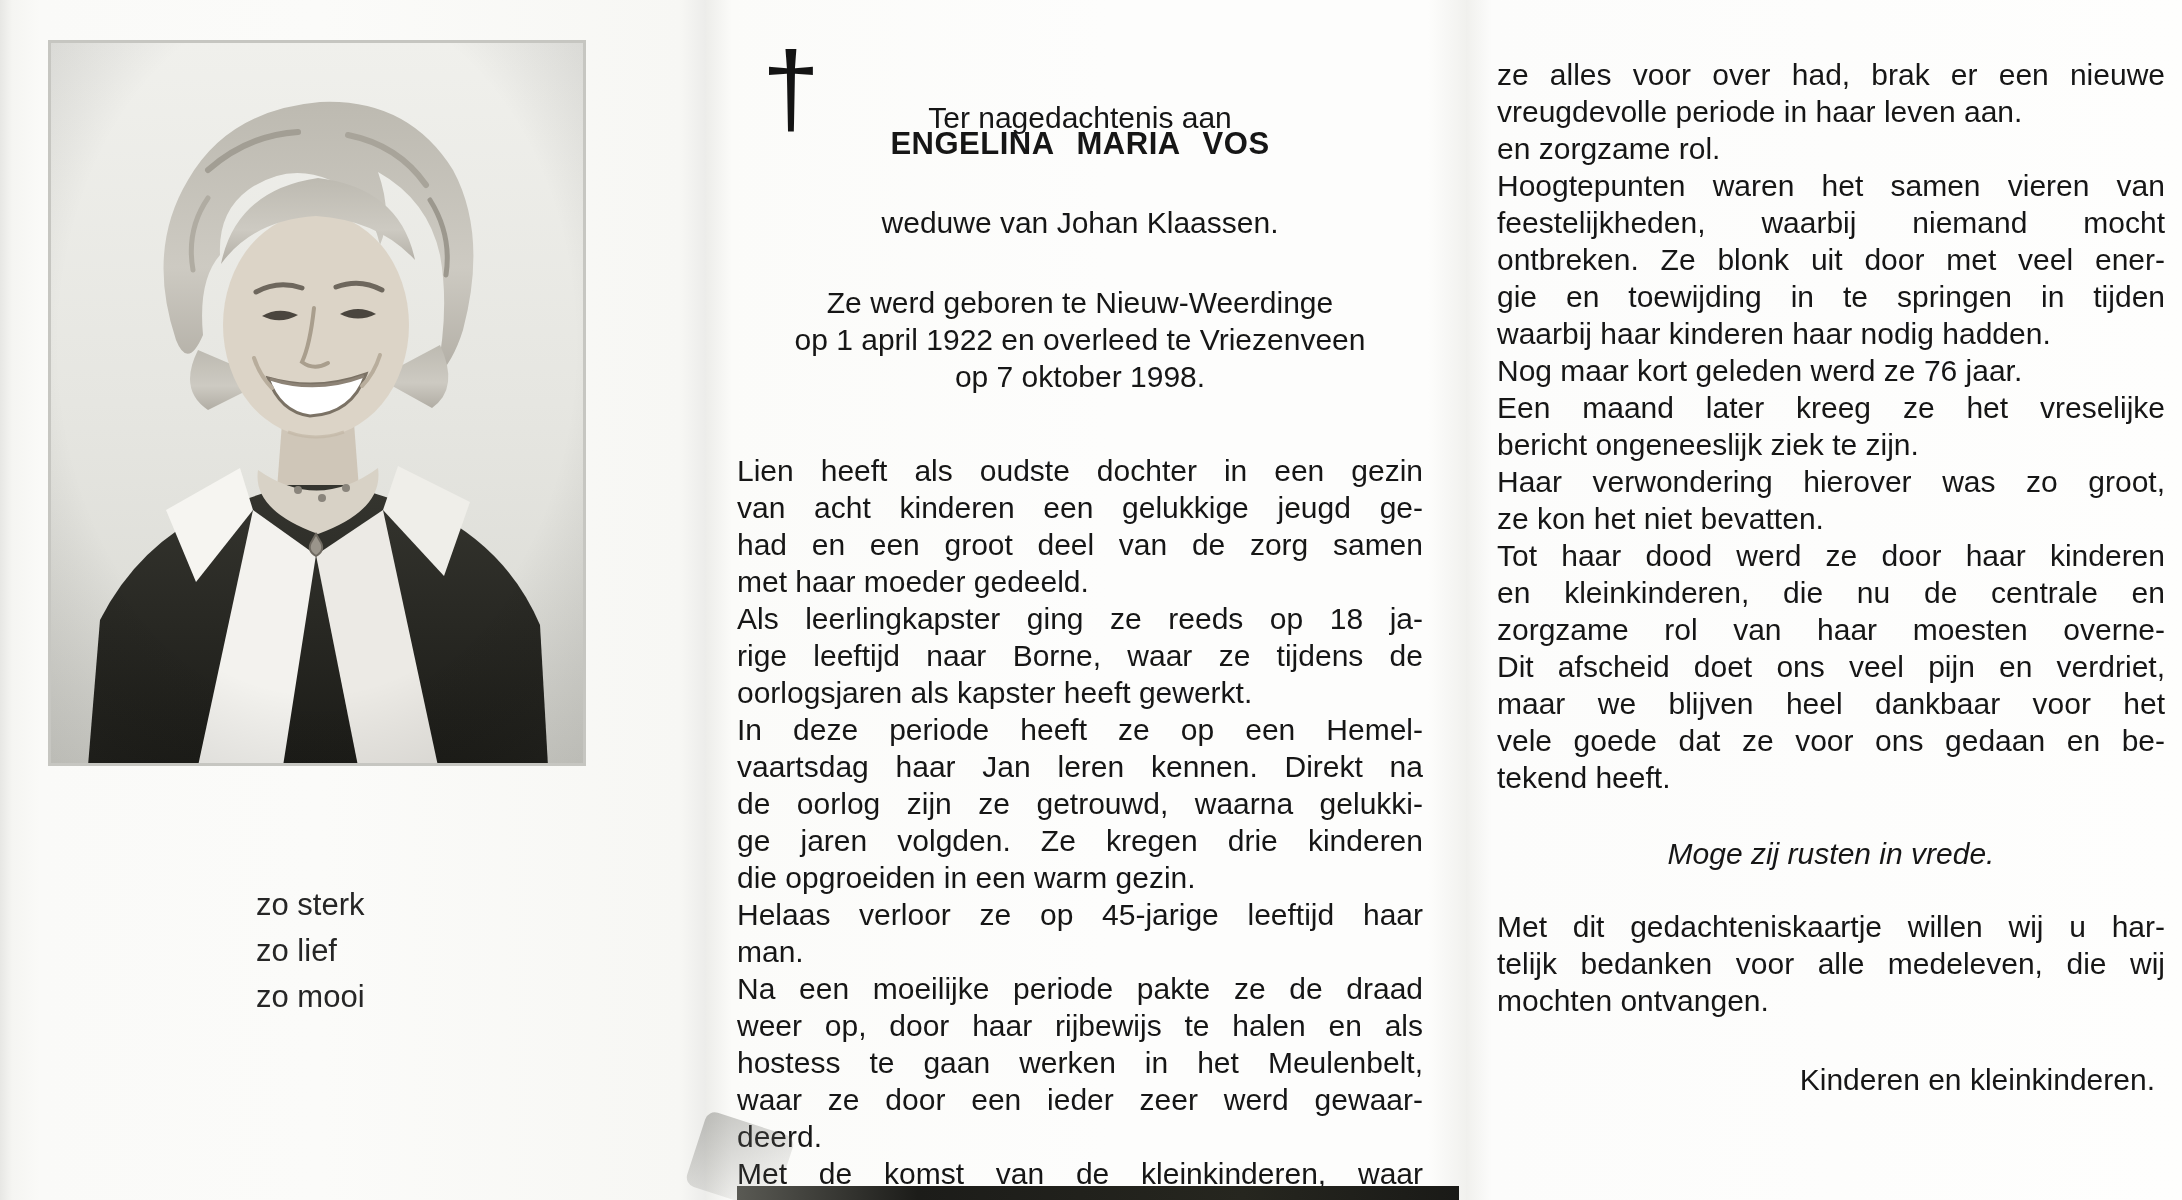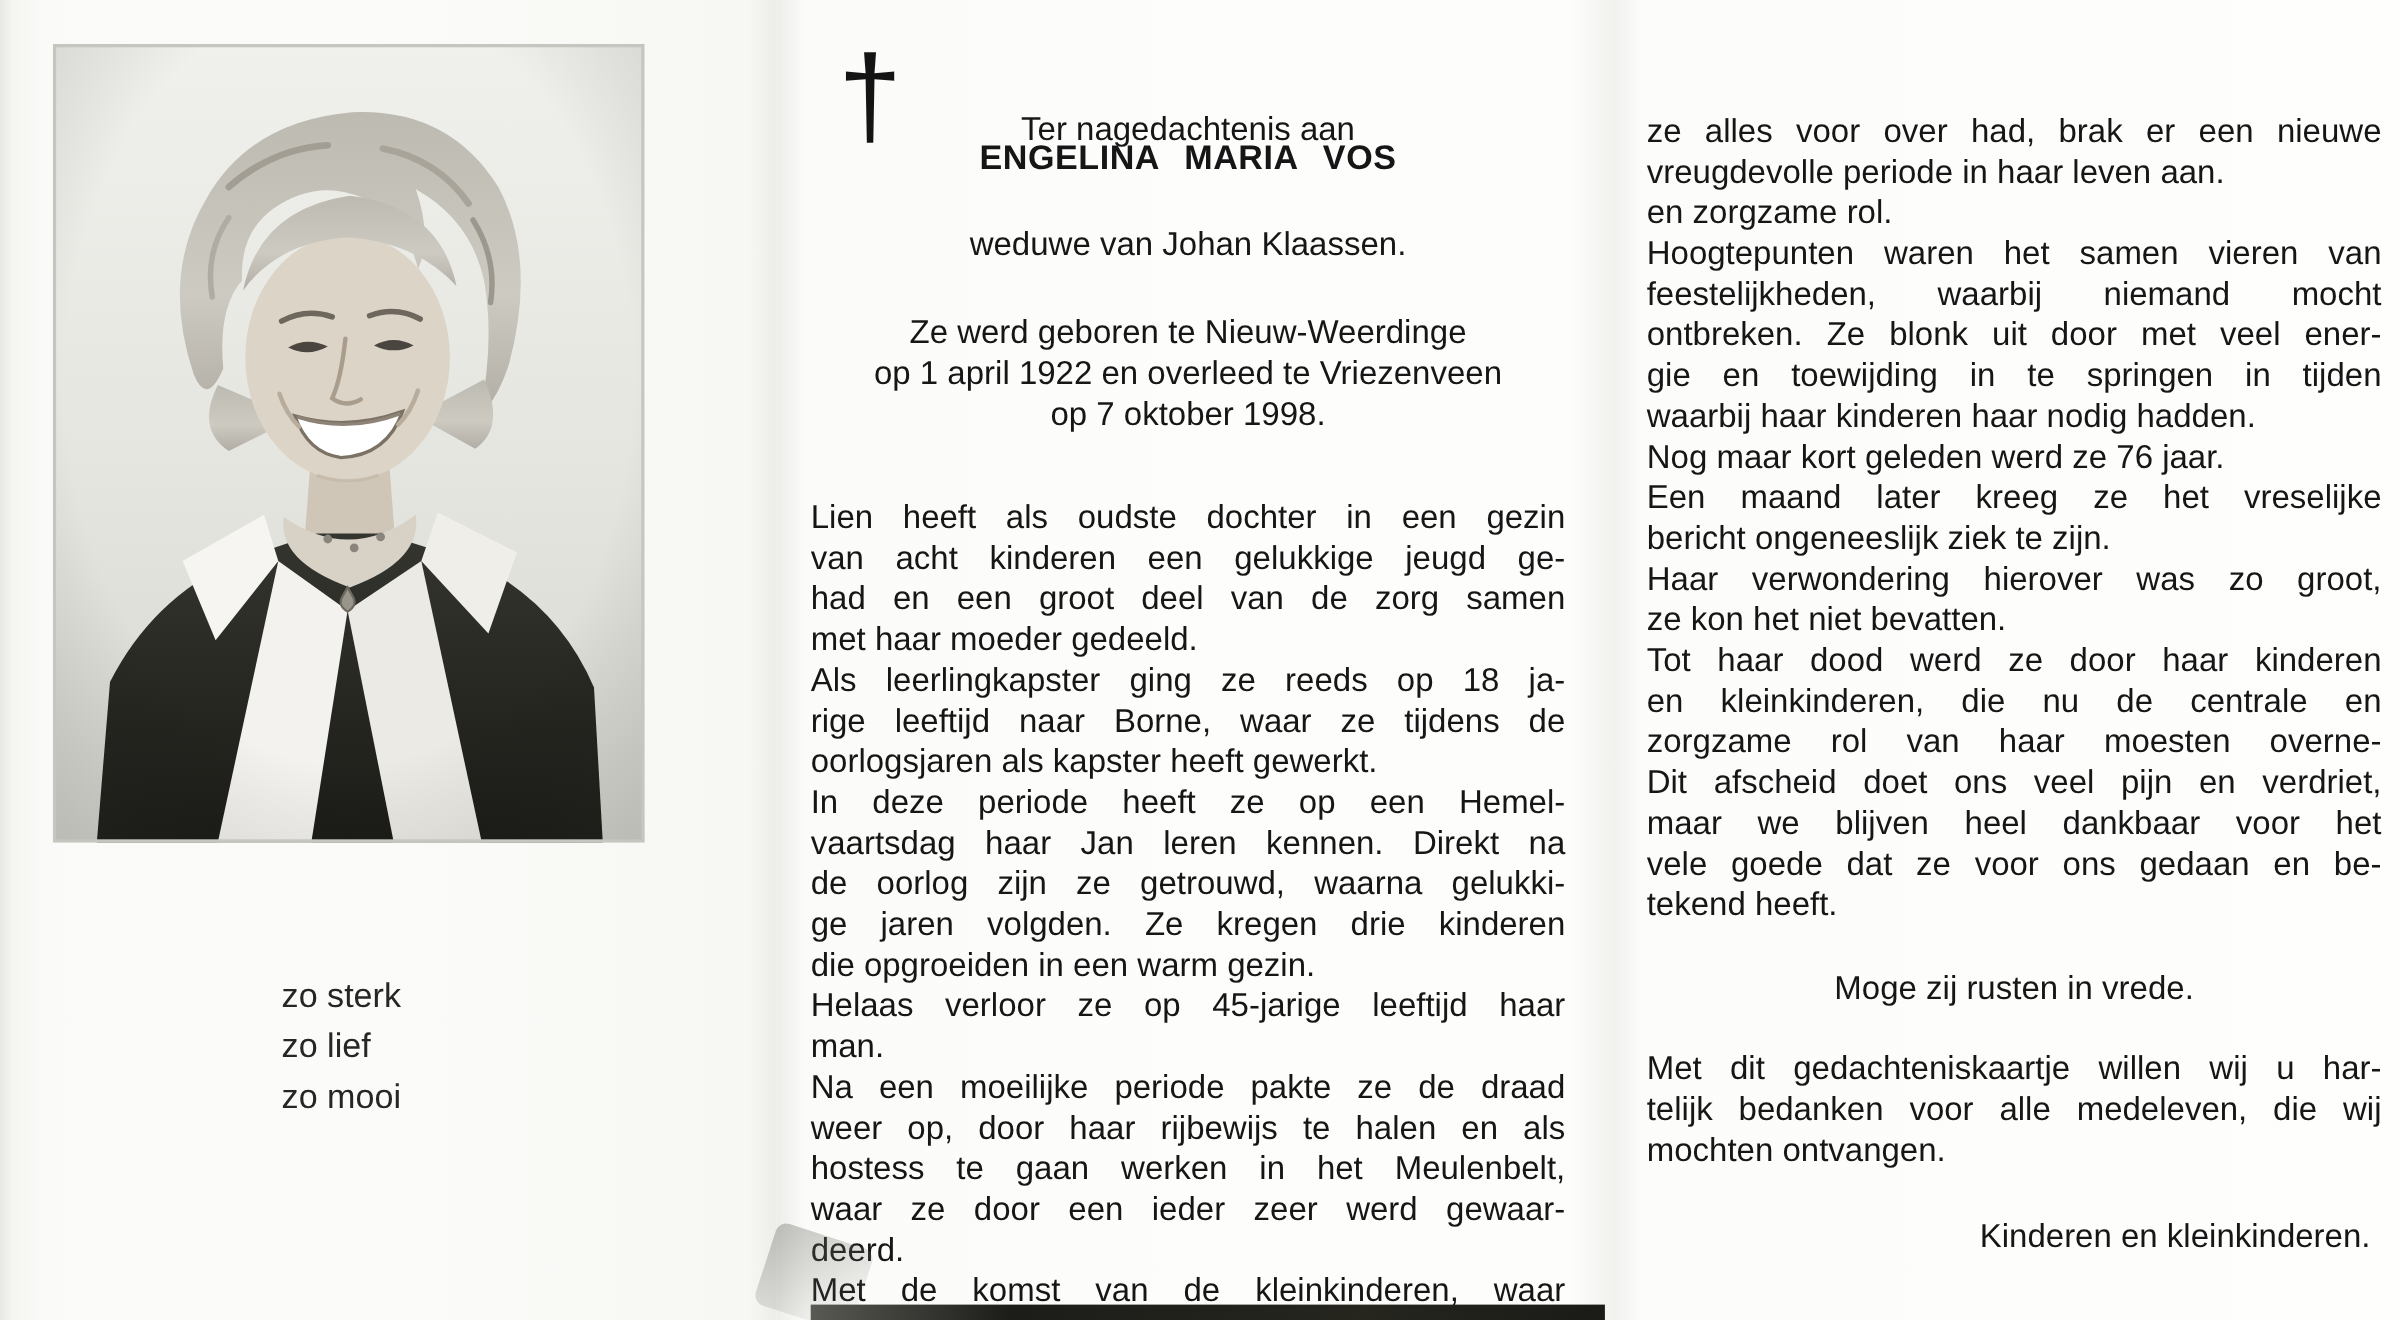--- a/index.html
+++ b/index.html
@@ -48,26 +48,26 @@
   .h-dedication { top: 56px;  font-size: 30px; margin-top: 45px; }
   .h-name       { top: 126px; font-size: 31px; font-weight: bold; letter-spacing: 0.5px; word-spacing: 14px; }
   .h-relation   { top: 206px; font-size: 30px; }
   .h-dates      { top: 284px; font-size: 30px; line-height: 37px; }
 
   .body-col { font-size: 30px; line-height: 37px; }
   .mid-body {
     position: absolute; left: 737px; top: 452px; width: 686px;
   }
   .right-flow {
-    position: absolute; left: 1497px; top: 56px; width: 668px; margin-top: 45px;
+    position: absolute; left: 1497px; top: 56px; width: 668px;
   }
   .bline { text-align: justify; text-align-last: justify; }
   .bline.pend { text-align-last: left; }
 
-  .motto { margin-top: 39px; text-align: center; }
+  .motto { margin-top: 39px; text-align: center; font-style: italic; }
   .closing { margin-top: 36px; }
   .signature { margin-top: 42px; text-align: right; padding-right: 10px; }
 
   .bottom-strip {
     position: absolute; left: 737px; top: 1186px; width: 722px; height: 14px;
     background: linear-gradient(90deg,#5a5a54 0%,#1c1c19 25%,#26261f 70%,#1a1a17 100%);
   }
   .smudge {
     position: absolute; left: 694px; top: 1122px; width: 92px; height: 78px;
     transform: rotate(18deg);

